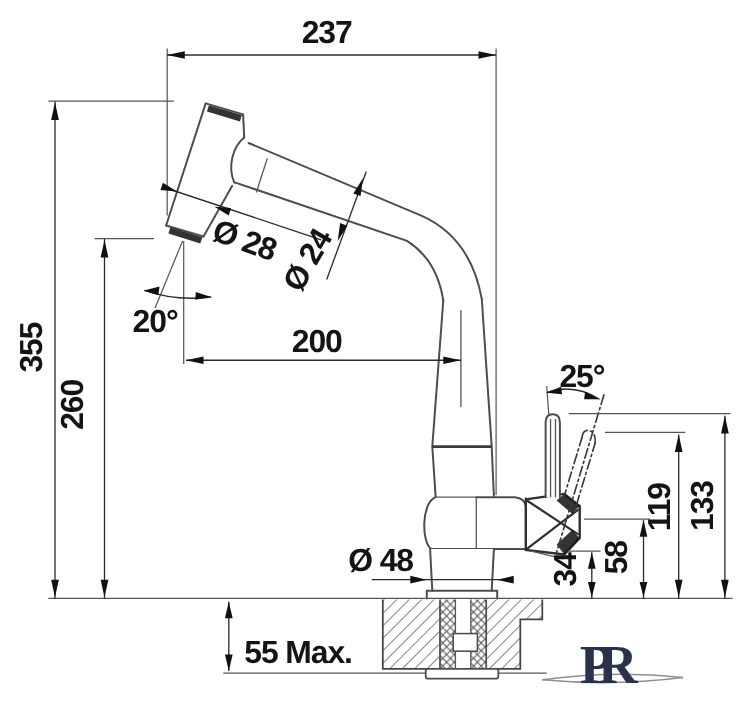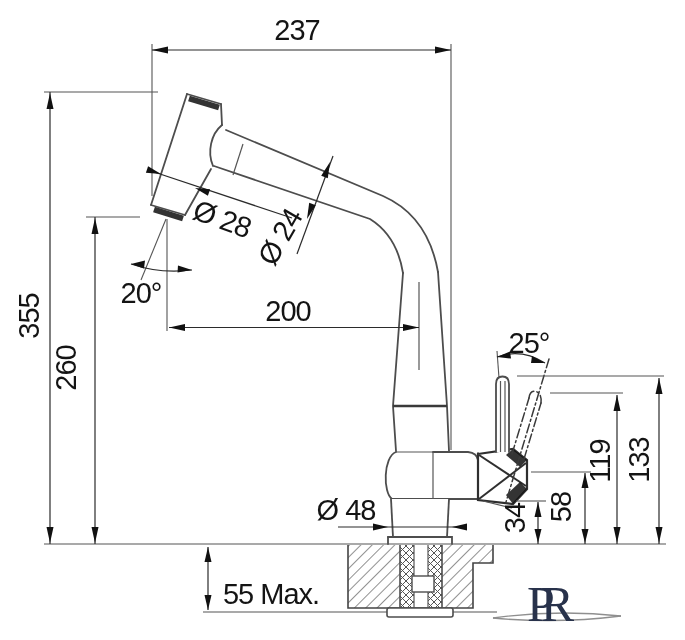--- a/index.html
+++ b/index.html
@@ -1,18 +1,19 @@
 <!DOCTYPE html>
 <html><head>
 <meta charset="utf-8">
 <style>
   html,body{margin:0;padding:0;background:#ffffff;}
   .stage{
     width:685px;height:640px;background:#ffffff;position:relative;overflow:hidden;
     font-family:"Liberation Sans", sans-serif;
+    font-weight:bold;
   }
   svg{display:block;}
   .dim-text{
     font-family:"Liberation Sans", sans-serif;
     font-size:29px;
     letter-spacing:-1px;
     fill:#141414;
     text-anchor:middle;
   }
   .logo-text{

